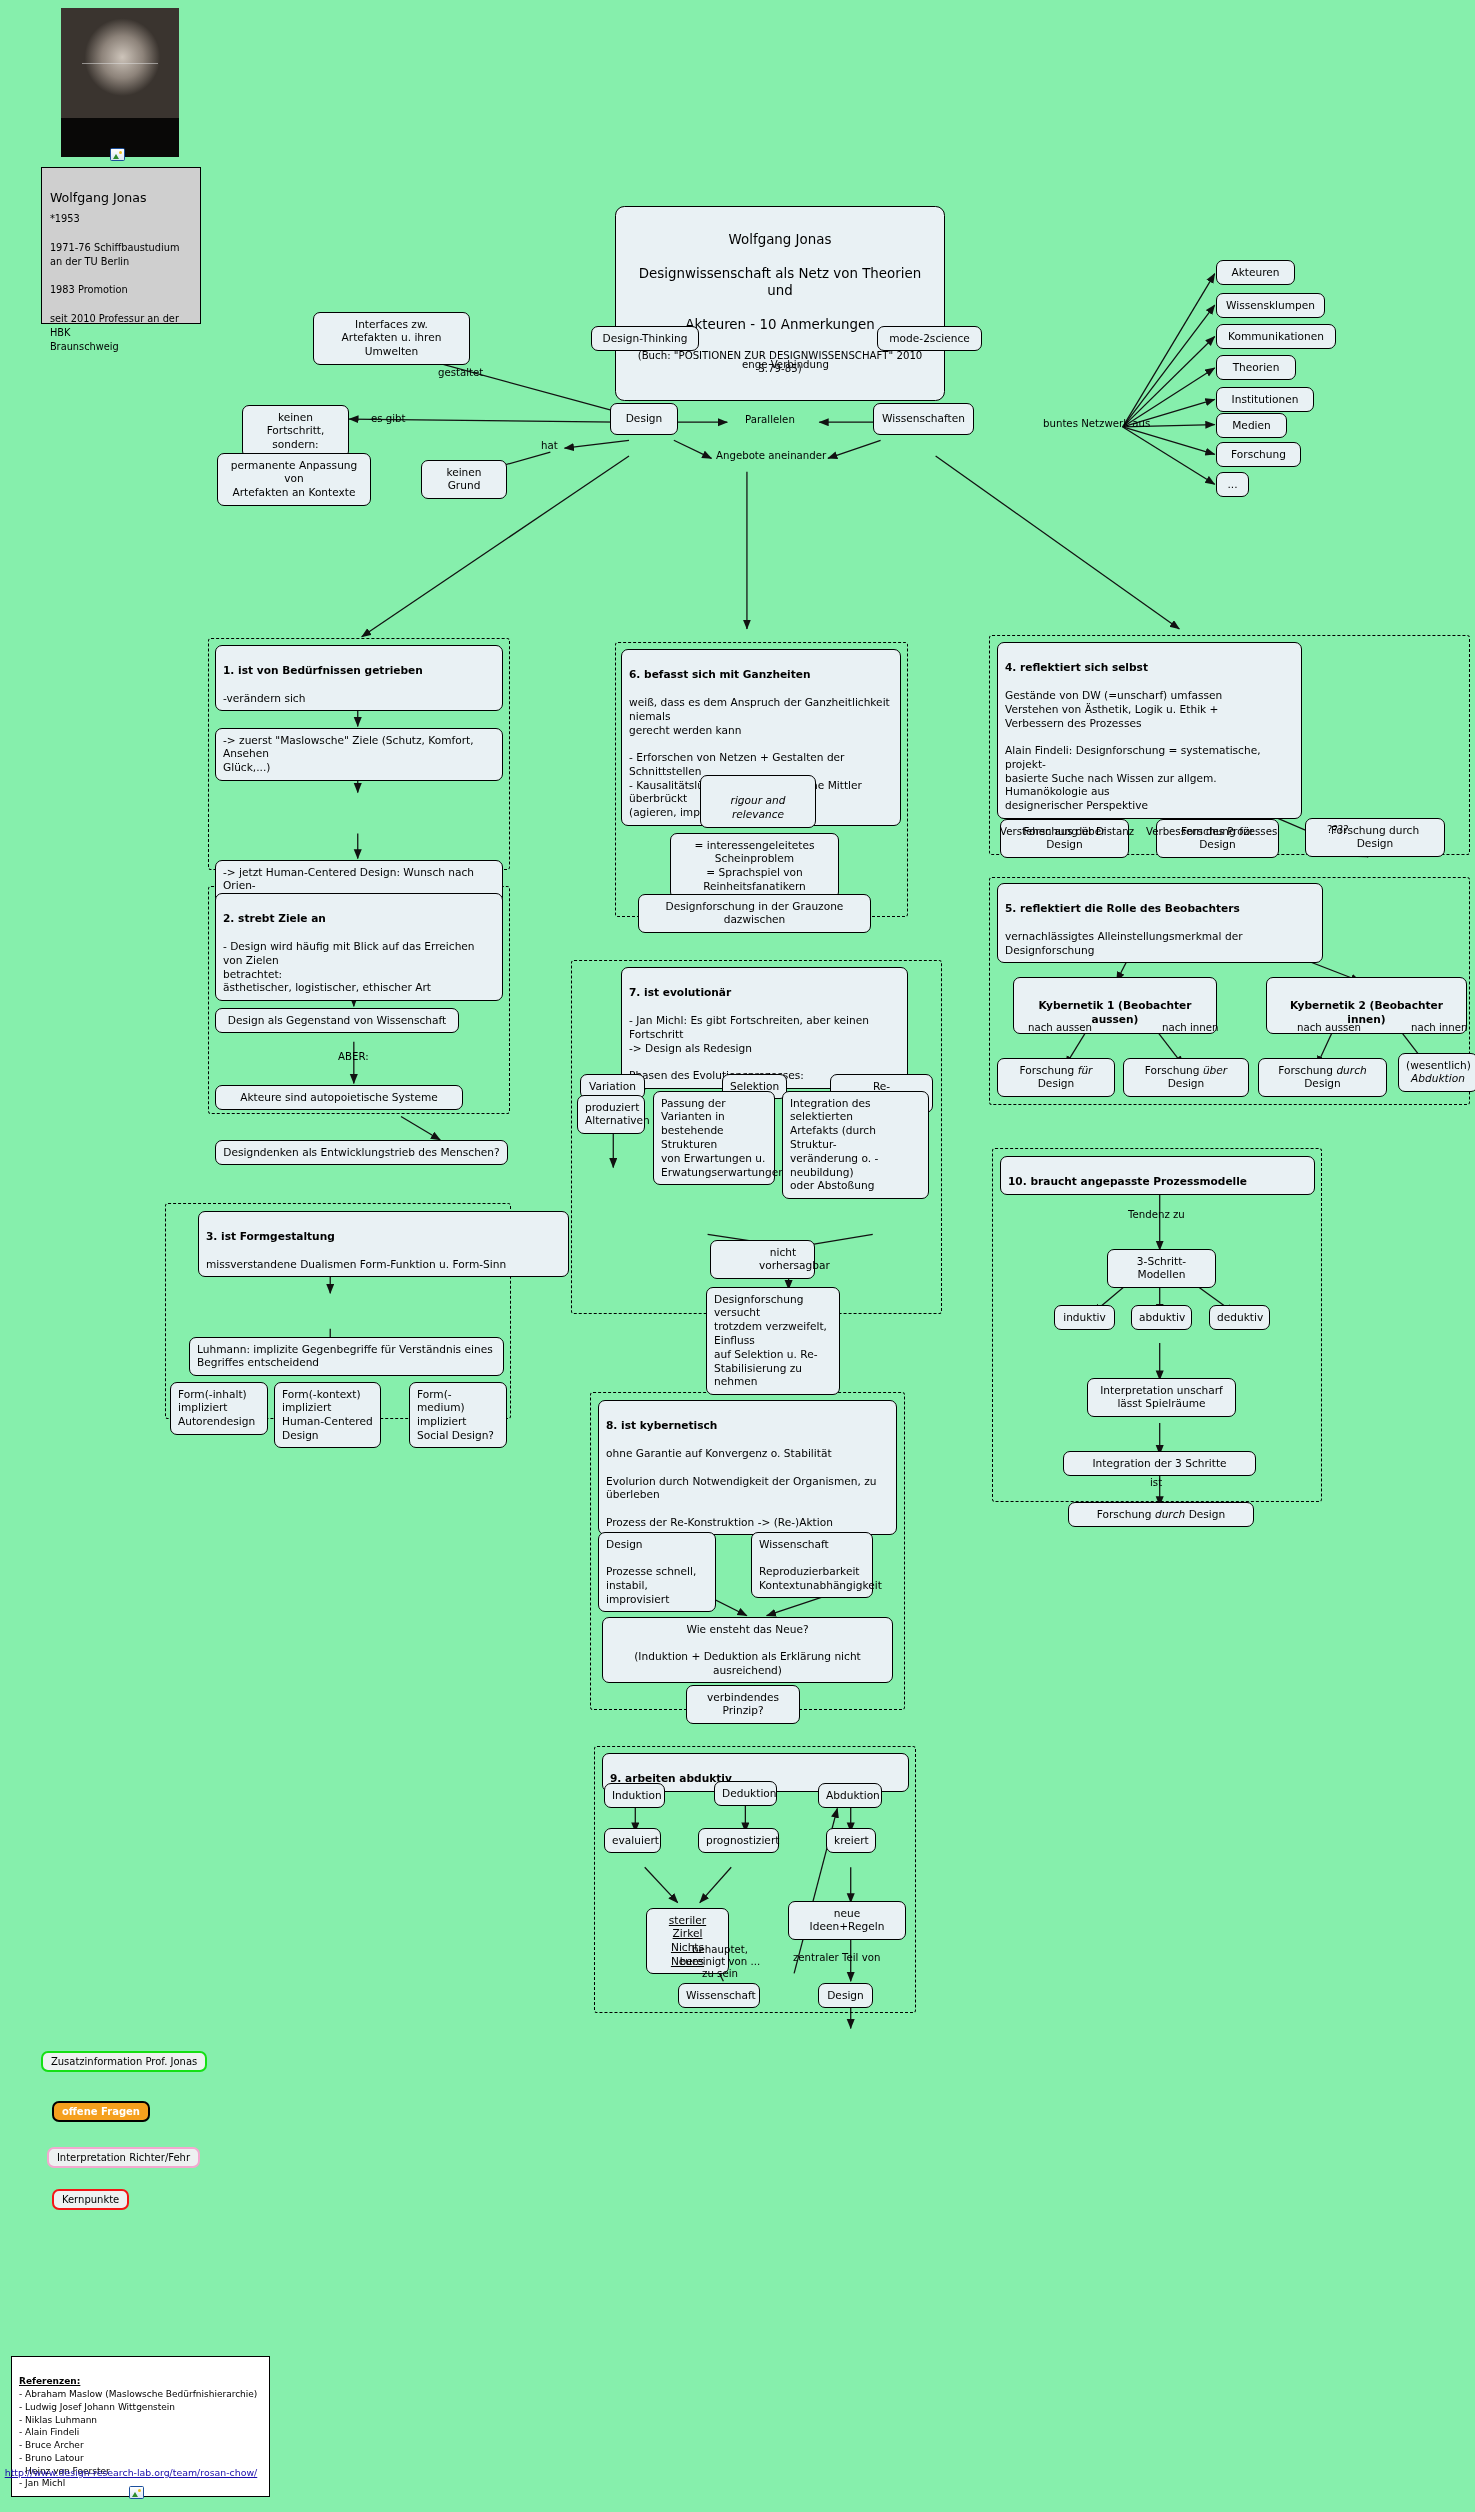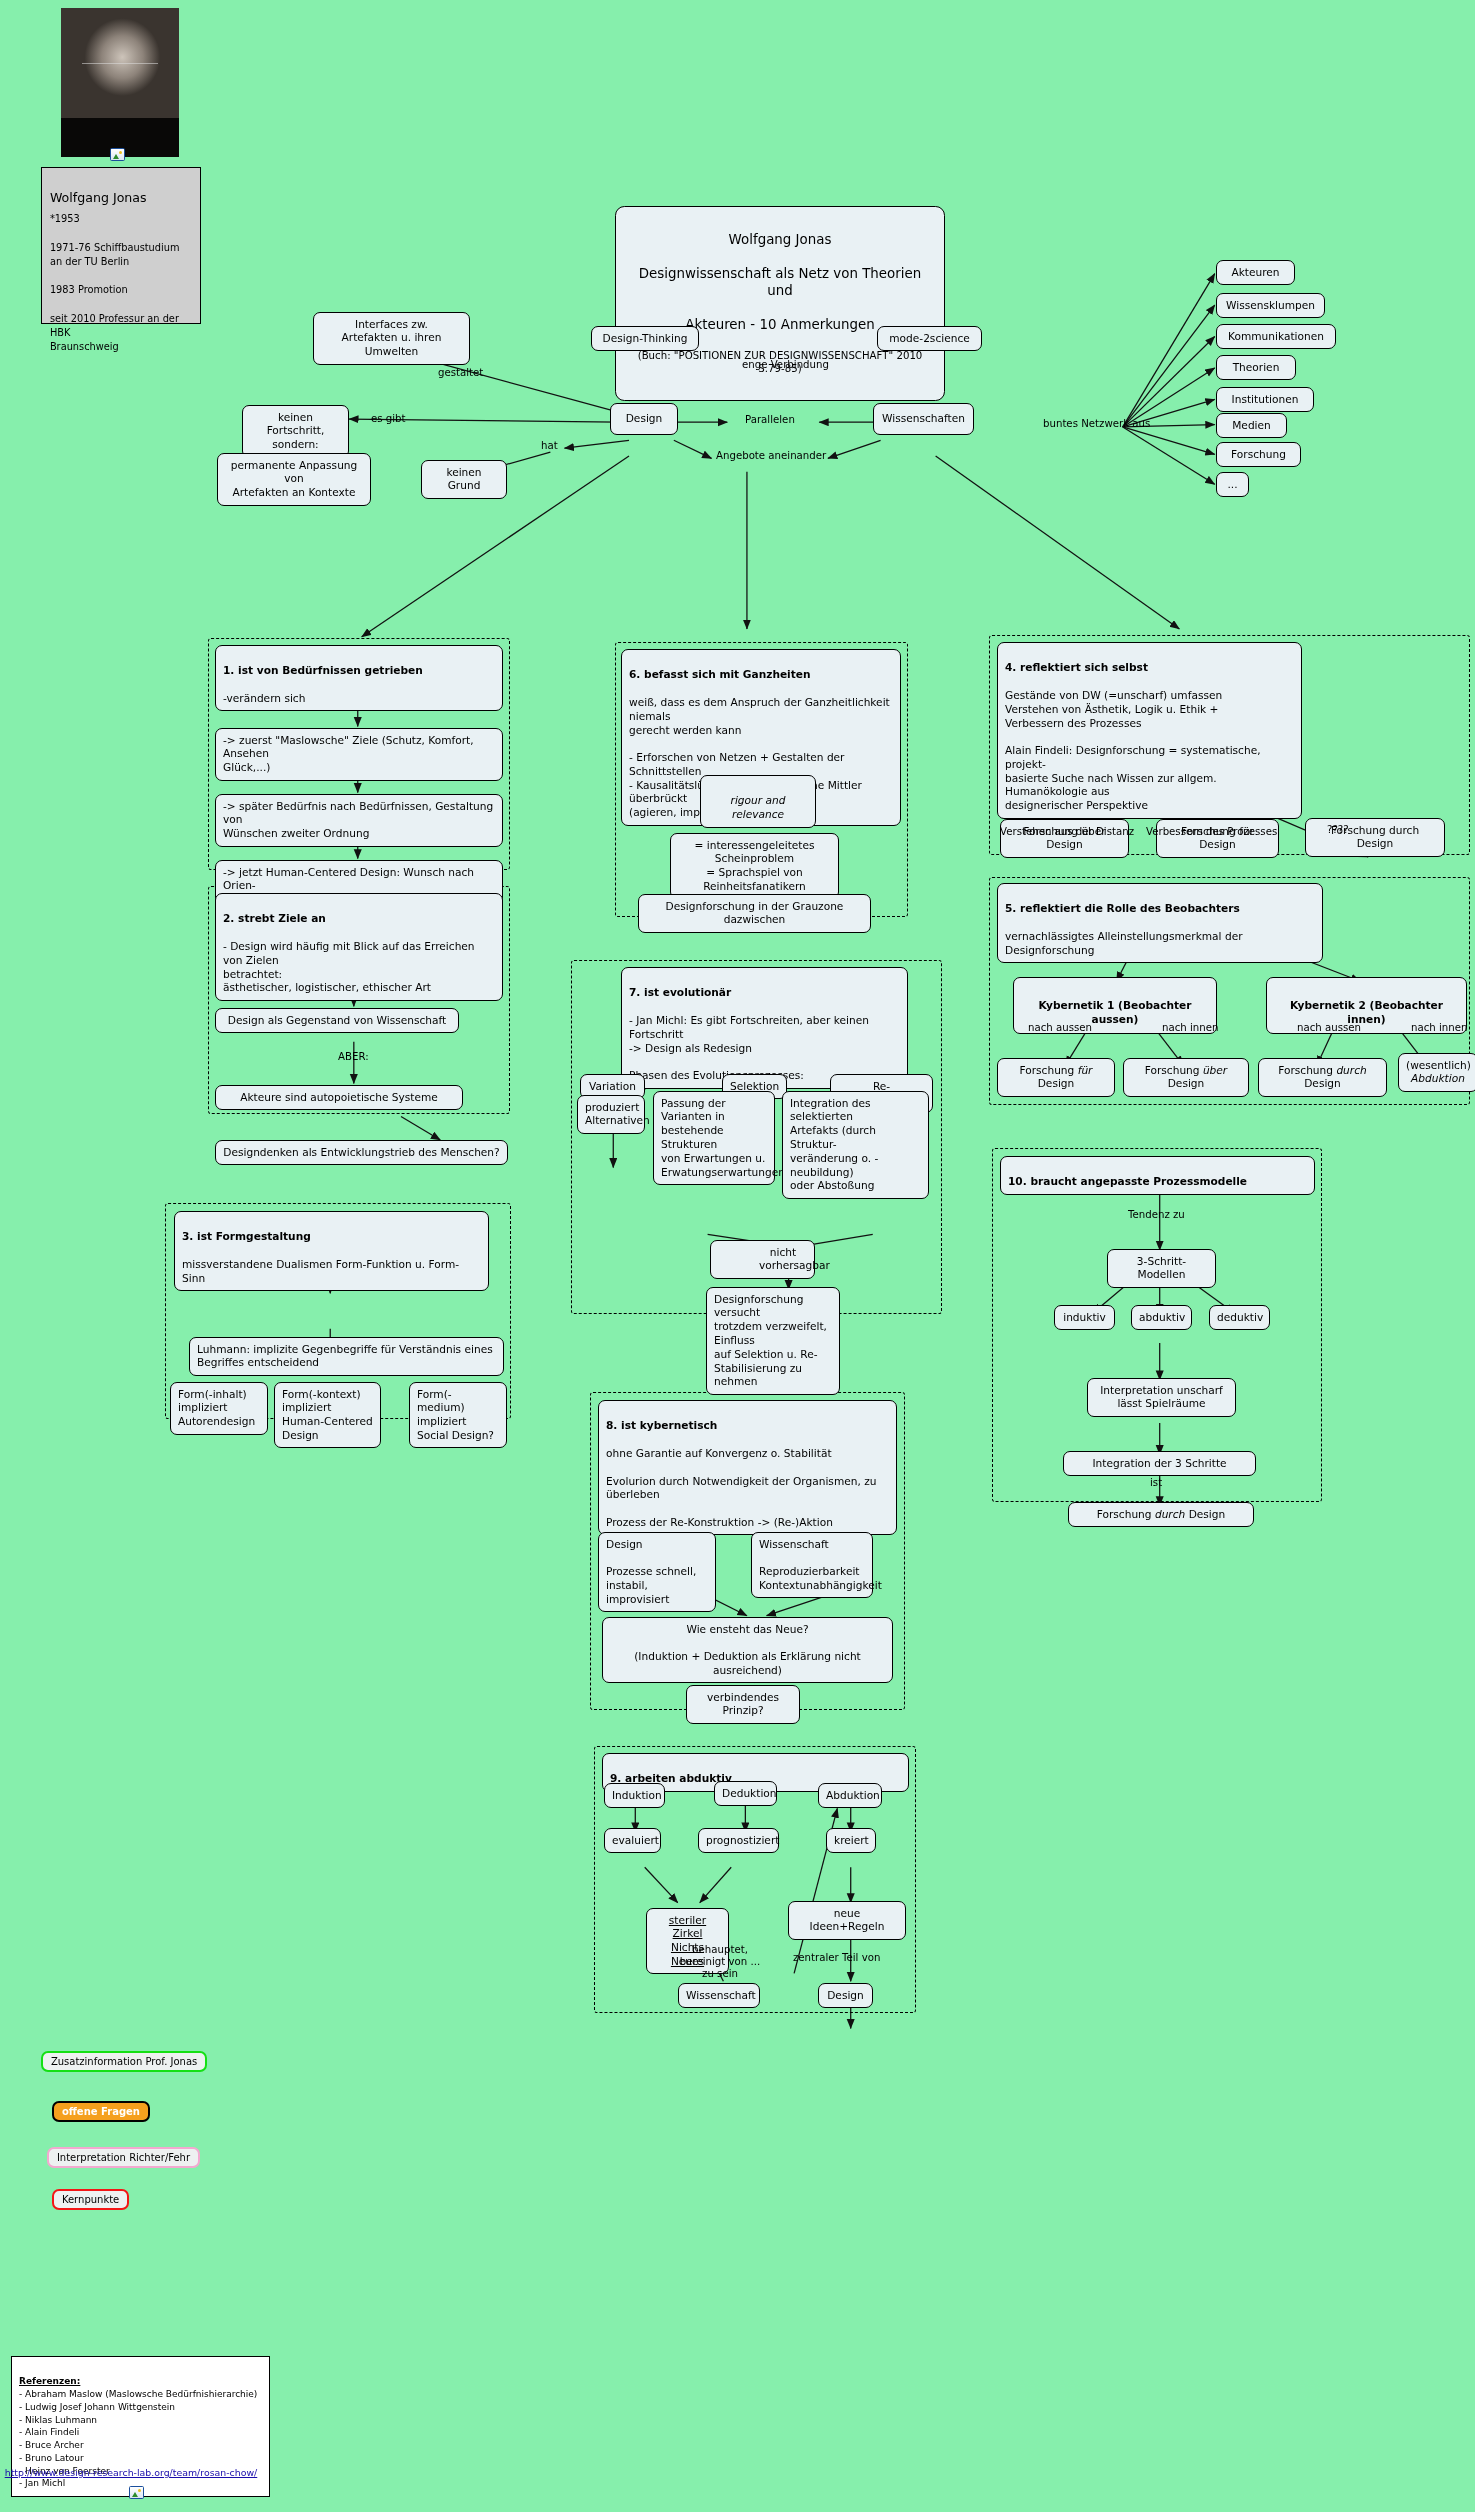--- a/index.html
+++ b/index.html
@@ -300,38 +300,36 @@
   <div class="node center" style="left:1216px; top:413px; width:71px;">Medien</div>
   <div class="node center" style="left:1216px; top:442px; width:85px;">Forschung</div>
   <div class="node center" style="left:1216px; top:472px; width:33px;">...</div>
 
   <div class="panel" style="left:208px; top:638px; width:302px; height:232px;"></div>
   <div class="node" style="left:215px; top:645px; width:288px;">
     <span class="hdr">1. ist von Bedürfnissen getrieben</span><br><br><span>-verändern sich</span>
   </div>
   <div class="node" style="left:215px; top:728px; width:288px;">-&gt; zuerst "Maslowsche" Ziele (Schutz, Komfort, Ansehen
 Glück,...)</div>
-  <div class="node" style="left:215px; top:794px; width:288px;">-&gt; später Bedürfnis nach Bedürfnissen, Gestaltung von
-Wünschen zweiter Ordnung</div>
   <div class="node" style="left:215px; top:860px; width:288px;">-&gt; jetzt Human-Centered Design: Wunsch nach Orien-
 tierung,Vereinfachung, Entschleunigung</div>
 
   <div class="panel" style="left:208px; top:886px; width:302px; height:228px;"></div>
   <div class="node" style="left:215px; top:893px; width:288px;">
     <span class="hdr">2. strebt Ziele an</span><br><br><span>- Design wird häufig mit Blick auf das Erreichen von Zielen
 betrachtet:
 ästhetischer, logistischer, ethischer Art</span>
   </div>
   <div class="node center" style="left:215px; top:1008px; width:244px;">Design als Gegenstand von Wissenschaft</div>
   <div class="lbl" style="left:338px; top:1051px;">ABER:</div>
   <div class="node center" style="left:215px; top:1085px; width:248px;">Akteure sind autopoietische Systeme</div>
   <div class="node center" style="left:215px; top:1140px; width:293px;">Designdenken als Entwicklungstrieb des Menschen?</div>
 
   <div class="panel" style="left:165px; top:1203px; width:346px; height:216px;"></div>
-  <div class="node" style="left:174px; top:1211px; width:315px;">
+  <div class="node" style="left:198px; top:1211px; width:371px;">
     <span class="hdr">3. ist Formgestaltung</span><br><br><span>missverstandene Dualismen Form-Funktion u. Form-Sinn</span>
   </div>
   <div class="node" style="left:189px; top:1337px; width:315px;">Luhmann: implizite Gegenbegriffe für Verständnis eines
 Begriffes entscheidend</div>
   <div class="node" style="left:170px; top:1382px; width:98px;">Form(-inhalt)
 impliziert
 Autorendesign</div>
   <div class="node" style="left:274px; top:1382px; width:107px;">Form(-kontext)
 impliziert
 Human-Centered Design</div>

